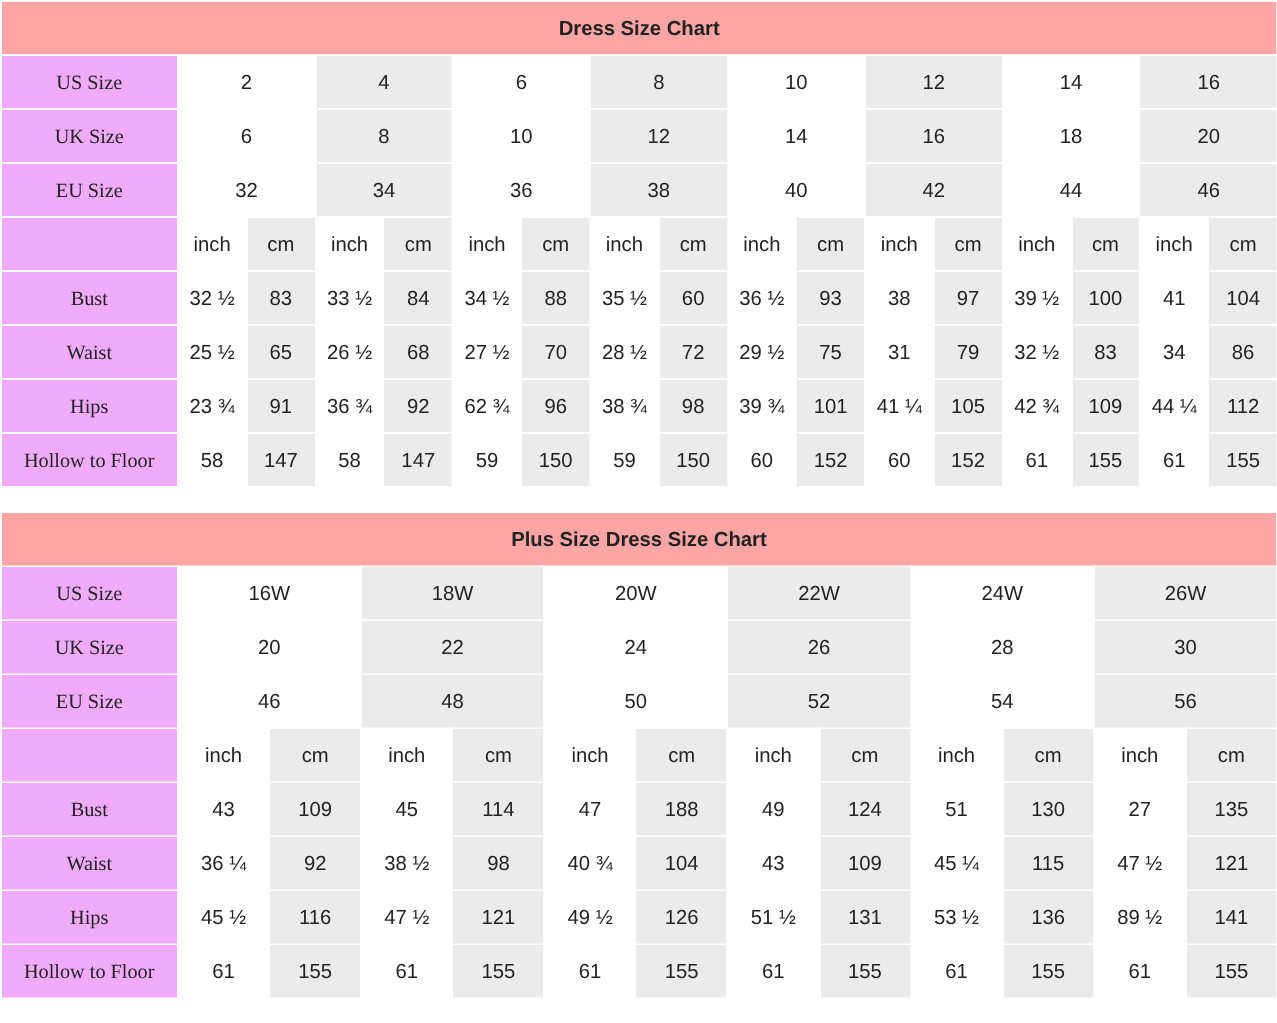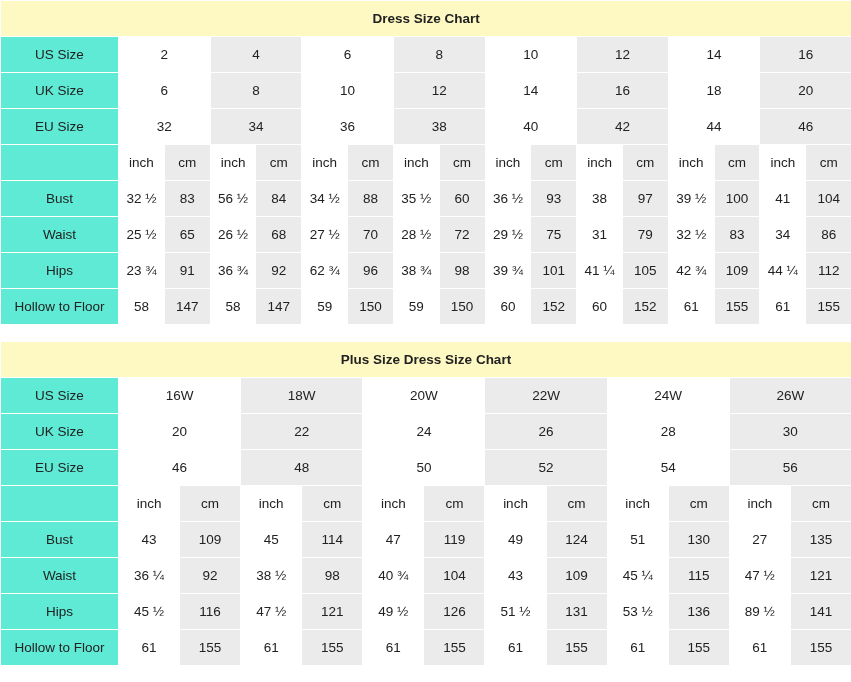--- a/index.html
+++ b/index.html
@@ -28,28 +28,29 @@
     font-size: 13.5px;
     color: #222222;
     height: 36px;
     padding: 0 2px;
     white-space: nowrap;
     overflow: hidden;
   }
   .title-cell {
     font-size: 17px;
     font-weight: bold;
-    background: #fef9c3;
+    background: #fca5a5;
     color: #1a1a1a;
     height: 40px;
   }
   .label-cell {
-    background: #5eead4;
+    background: #f0abfc;
     color: #222222;
     font-size: 13.5px;
+    font-family: Liberation Serif, serif;
   }
   .shade {
     background: #ebebeb;
   }
   .plain {
     background: #ffffff;
   }
   .gap {
     height: 16px;
     background: #ffffff;
@@ -137,21 +138,21 @@
             <td class="shade">cm</td>
             <td class="plain">inch</td>
             <td class="shade">cm</td>
             <td class="plain">inch</td>
             <td class="shade">cm</td>
           </tr>
           <tr>
             <td class="label-cell">Bust</td>
             <td class="plain">32 ½</td>
             <td class="shade">83</td>
-            <td class="plain">56 ½</td>
+            <td class="plain">33 ½</td>
             <td class="shade">84</td>
             <td class="plain">34 ½</td>
             <td class="shade">88</td>
             <td class="plain">35 ½</td>
             <td class="shade">60</td>
             <td class="plain">36 ½</td>
             <td class="shade">93</td>
             <td class="plain">38</td>
             <td class="shade">97</td>
             <td class="plain">39 ½</td>
@@ -281,21 +282,21 @@
             <td class="plain">inch</td>
             <td class="shade">cm</td>
           </tr>
           <tr>
             <td class="label-cell">Bust</td>
             <td class="plain">43</td>
             <td class="shade">109</td>
             <td class="plain">45</td>
             <td class="shade">114</td>
             <td class="plain">47</td>
-            <td class="shade">119</td>
+            <td class="shade">188</td>
             <td class="plain">49</td>
             <td class="shade">124</td>
             <td class="plain">51</td>
             <td class="shade">130</td>
             <td class="plain">27</td>
             <td class="shade">135</td>
           </tr>
           <tr>
             <td class="label-cell">Waist</td>
             <td class="plain">36 ¼</td>

